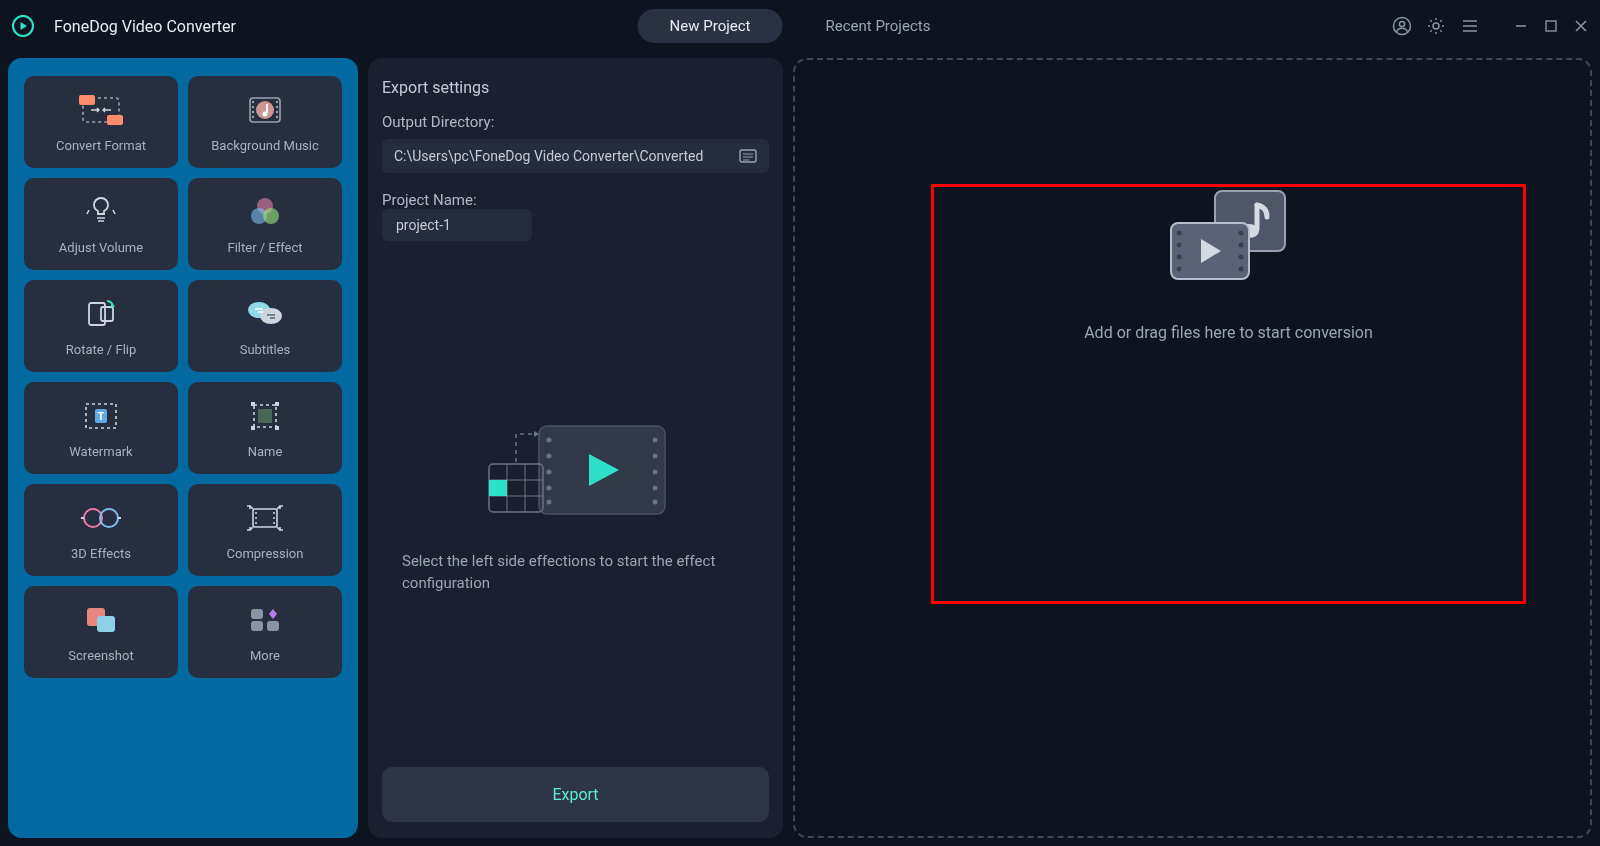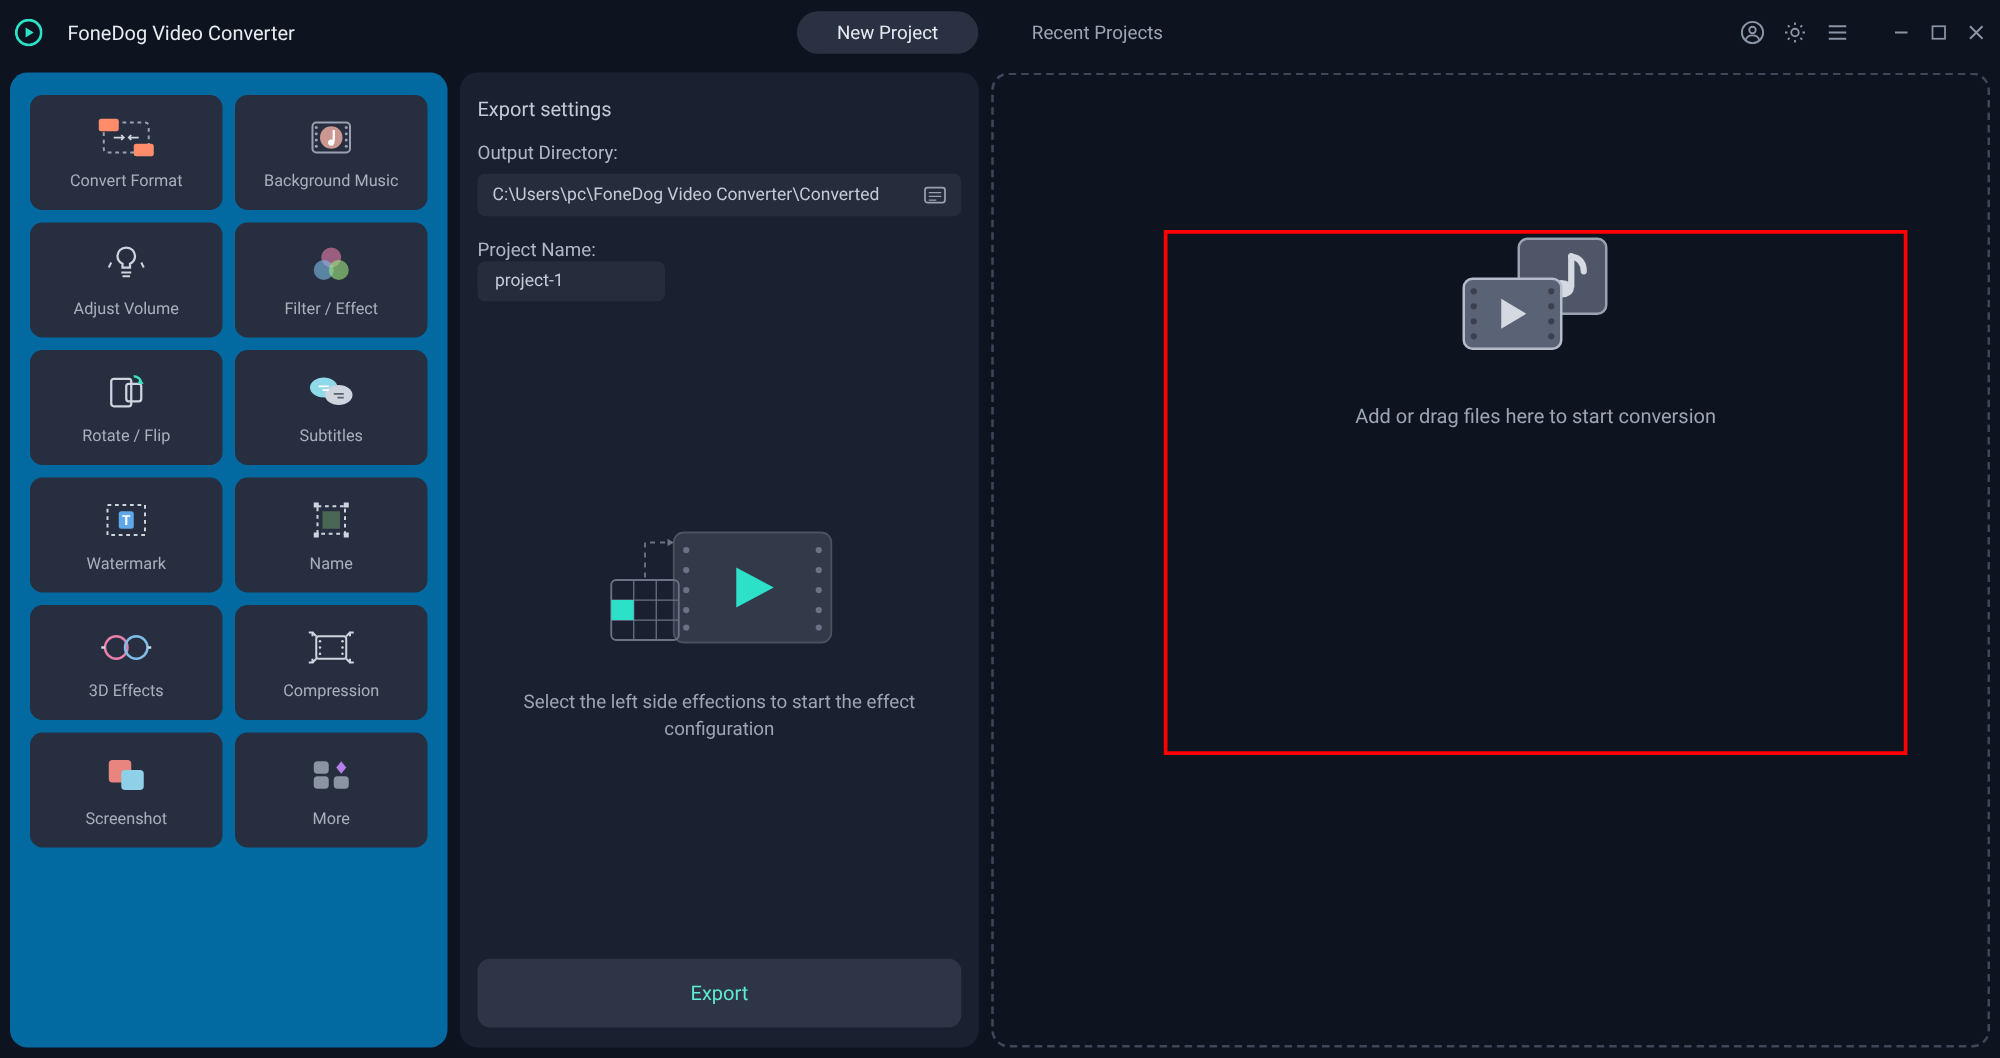--- a/index.html
+++ b/index.html
@@ -167,21 +167,21 @@
     .middle-center {
       flex: 1;
       display: flex;
       flex-direction: column;
       align-items: center;
       justify-content: center;
       gap: 26px;
       padding: 20px;
     }
     .hint-text {
-      text-align: center;
+      text-align: left;
       color: #9ca5b3;
       font-size: 15px;
       line-height: 1.5;
     }
     .export-btn {
       background: #2e3547;
       border-radius: 10px;
       padding: 18px;
       text-align: center;
       color: #5eead4;

